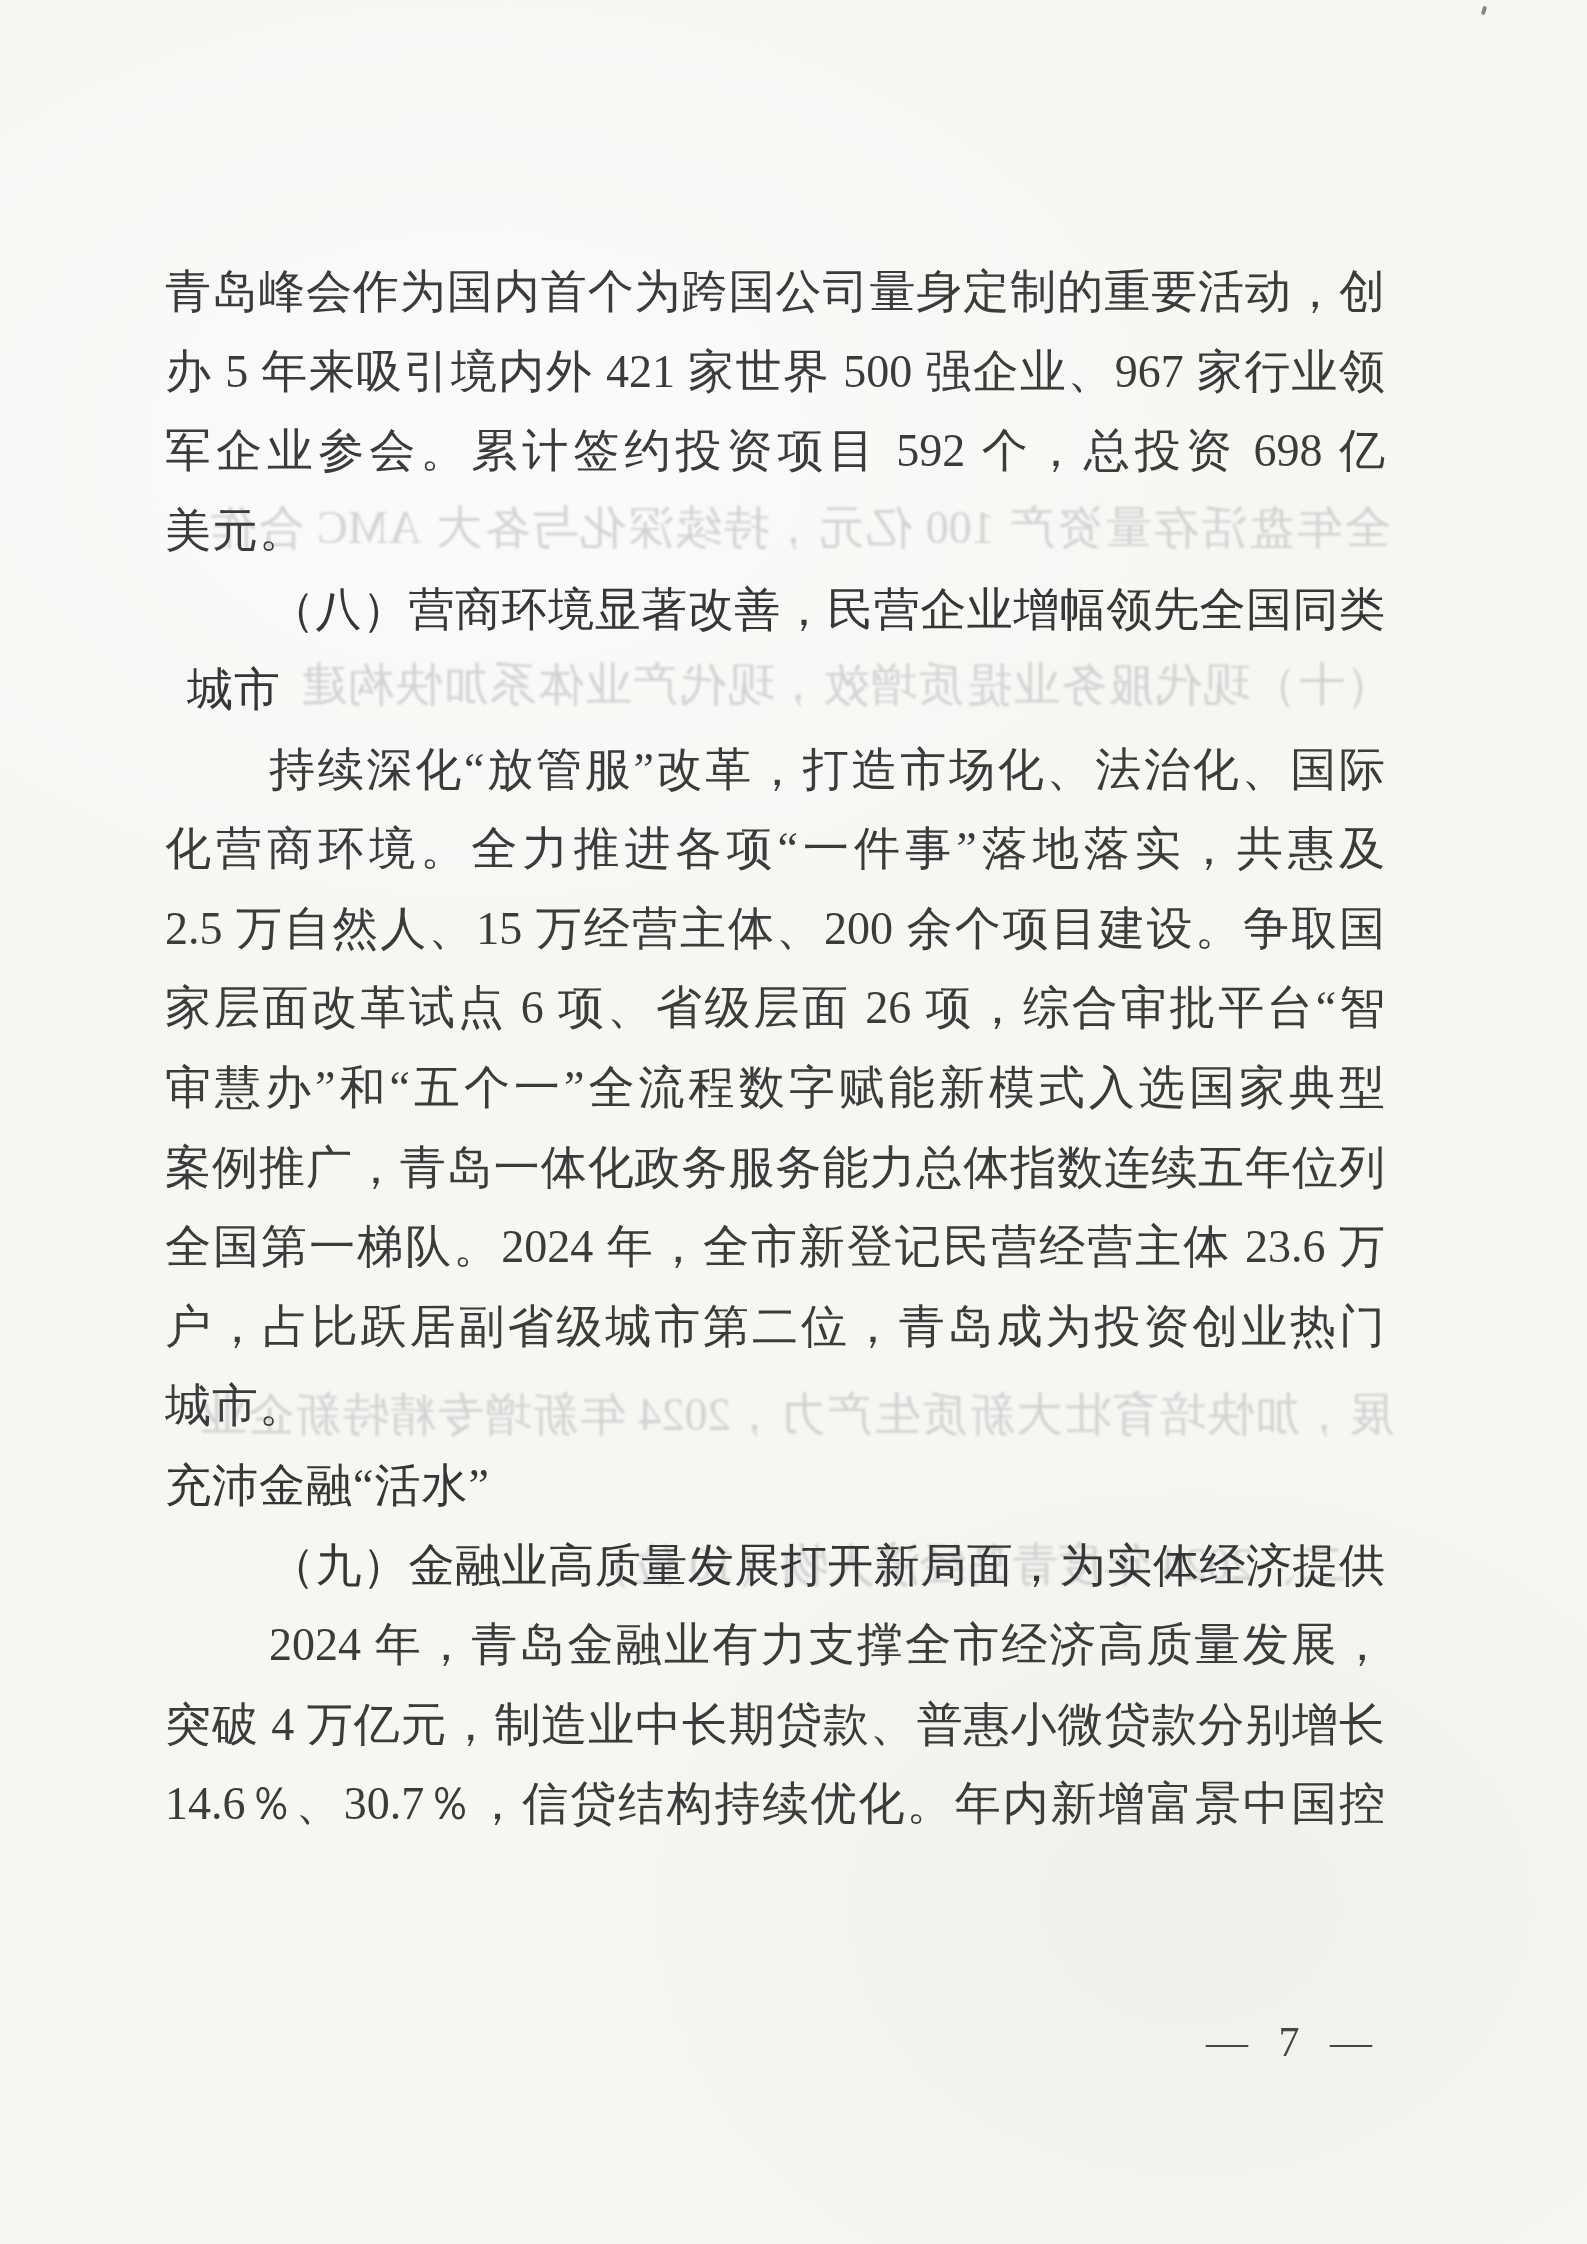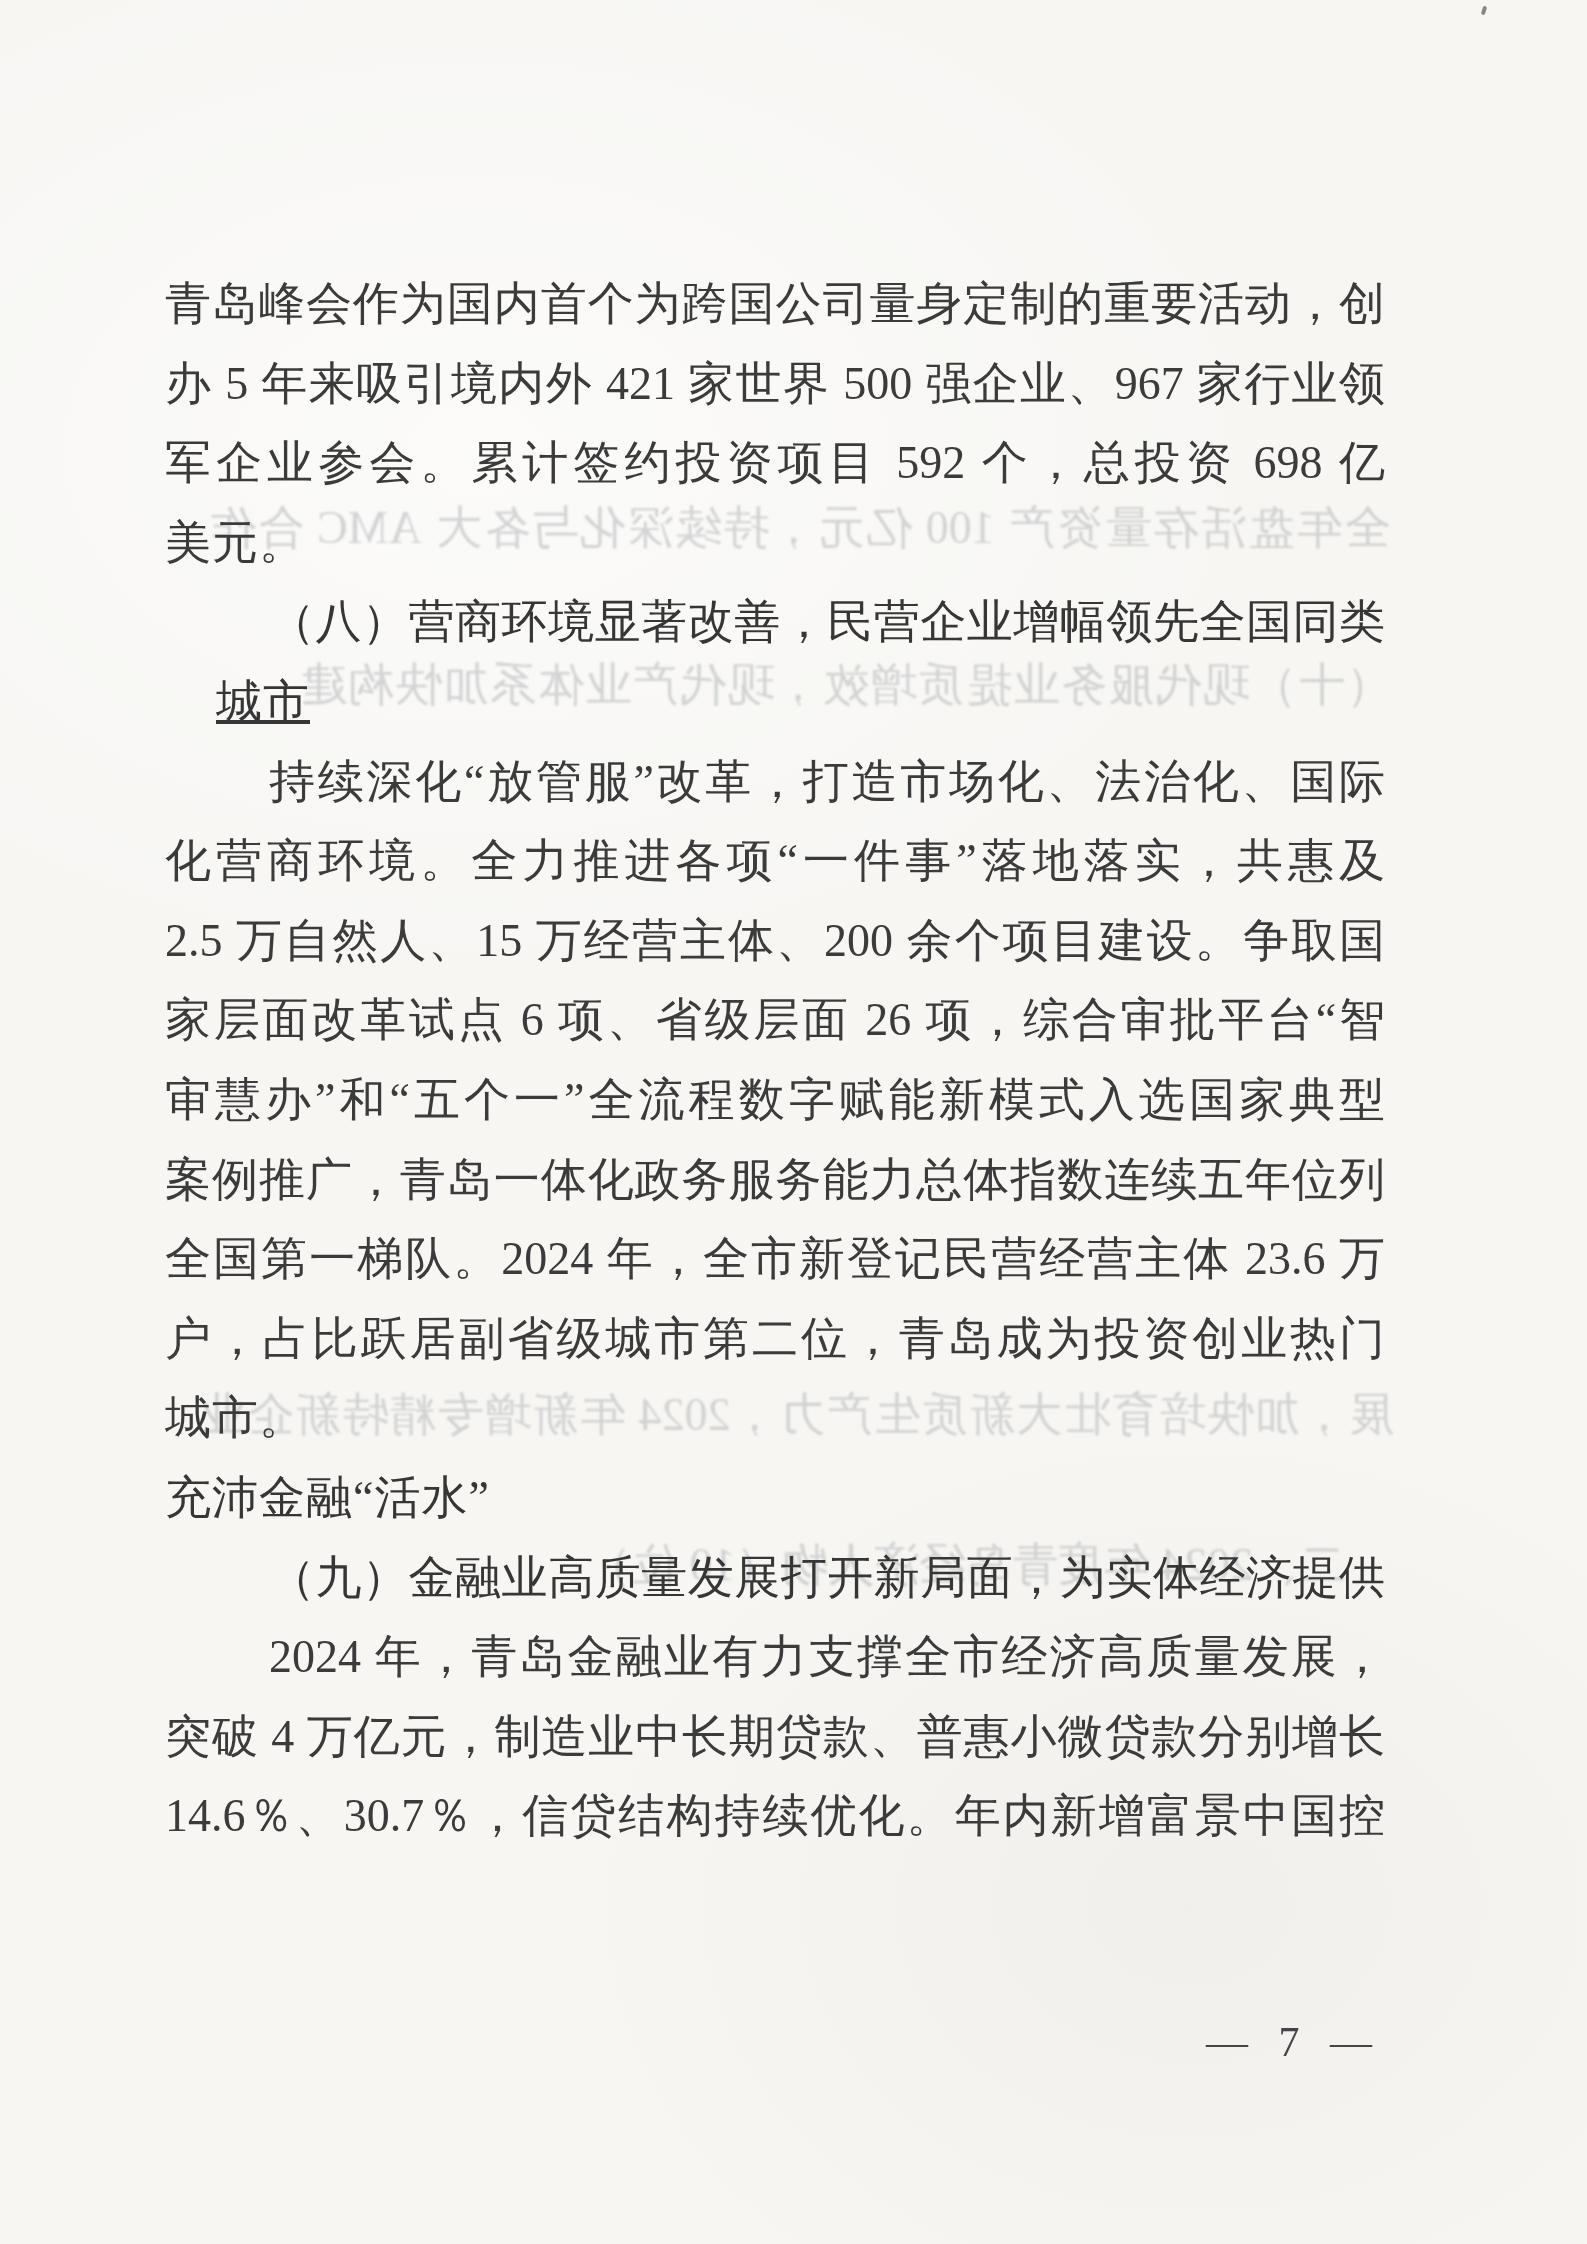--- a/index.html
+++ b/index.html
@@ -14,39 +14,39 @@
     overflow:hidden;
     background:
       radial-gradient(1200px 800px at 30% 20%, rgba(255,255,255,.55), rgba(255,255,255,0) 70%),
       radial-gradient(900px 700px at 75% 85%, rgba(235,234,230,.55), rgba(235,234,230,0) 70%),
       #f7f6f3;
     color:#3b3b3b;
   }
   
   .content{
     position:absolute;
-    left:165px;top:264px;width:1220px;
+    left:165px;top:252px;width:1220px;
     font-size:46px;
     line-height:79.6px;
     color:#3b3b3b;
   }
   .line{
     height:79.6px;
     white-space:nowrap;
     letter-spacing:1px;
   }
   .j{
     white-space:normal;
     text-align:justify;
     text-align-last:justify;
     letter-spacing:0;
   }
   .indent{ text-indent:104px; }
   .hd{ color:#363636; }
-  .shift{ margin-left:51px;text-decoration:underline; }
+  .shift{ margin-left:22px; }
   
   .bleed{
     position:absolute;
     height:79.6px;
     line-height:79.6px;
     font-size:46px;
     color:#b2b7b8;
     opacity:.55;
     transform:scaleX(-1);
     filter:blur(1.2px);

